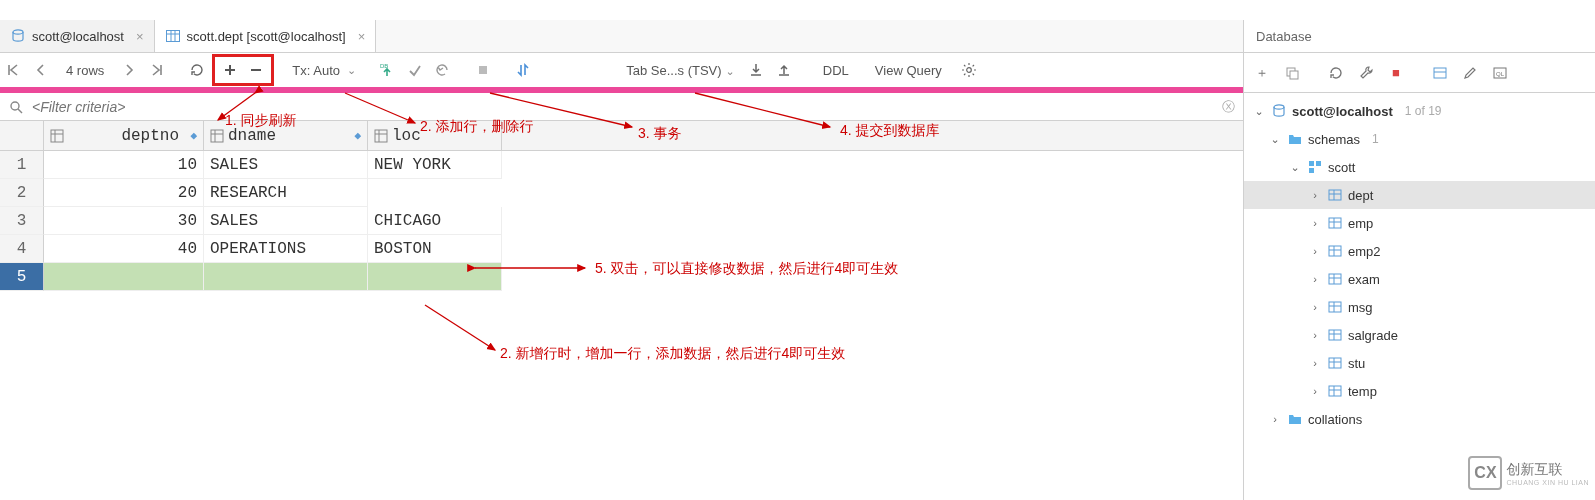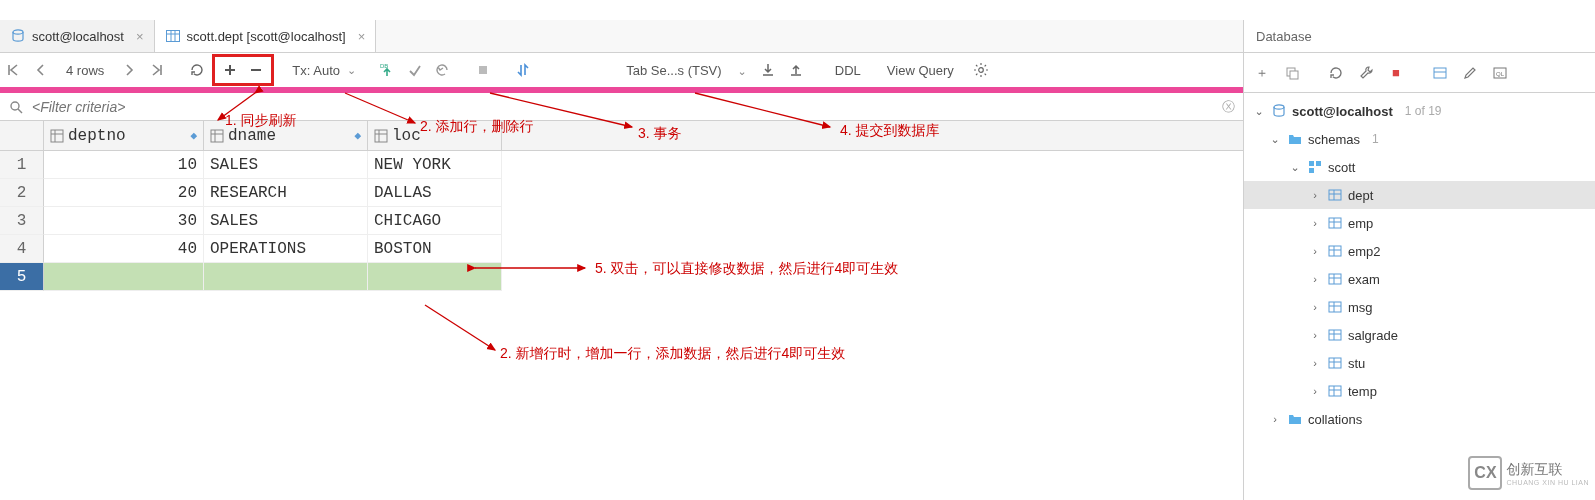--- a/index.html
+++ b/index.html
@@ -15,32 +15,32 @@
 .tab-close { color: #999; margin-left: 6px; cursor: pointer; }
 
 
 .toolbar { display: flex; align-items: center; height: 40px; border-bottom: 6px solid #ec4899; padding: 0 0; gap: 2px; }
 .tb-btn { width: 26px; height: 26px; display: flex; align-items: center; justify-content: center; color: #666; cursor: pointer; }
 .tb-sep { width: 10px; }
 .rows-label { padding: 0 10px; color: #555; }
 .tx-label { padding: 0 4px; color: #555; display: flex; align-items: center; gap: 7px; }
 .highlight-box { border: 3px solid #e02020; height: 32px; display: flex; align-items: center; padding: 0 2px; }
 .ddl-btn, .viewq-btn { padding: 0 12px; height: 26px; display: flex; align-items: center; color: #555; cursor: pointer; }
-.tabsep-label { color: #555; padding: 0 6px; display: flex; align-items: flex-end; gap: 16px;}
+.tabsep-label { color: #555; padding: 0 6px; display: flex; align-items: flex-end; gap: 4px;}
 
 
 .filter-row { display: flex; align-items: center; height: 28px; border-bottom: 1px solid #d0d0d0; padding: 0 8px; gap: 8px; }
 .filter-input { flex: 1; border: none; outline: none; font-style: italic; color: #999; font-size: 14px; }
 
 
 .data-table { font-family: "Consolas", "Courier New", monospace; font-size: 16px; }
 .table-header-row { display: flex; background: #f4f4f4; border-bottom: 1px solid #d0d0d0; height: 30px; }
 .th-rownum { width: 44px; border-right: 1px solid #d0d0d0; }
 .th-col { display: flex; align-items: center; padding: 0 6px; border-right: 1px solid #d0d0d0; gap: 4px; position: relative; }
-.th-col.c0 { width: 160px; justify-content: flex-start; padding-right: 24px;}
+.th-col.c0 { width: 160px; justify-content: space-between; padding-right: 24px;}
 .th-col.c1 { width: 164px; }
 .th-col.c2 { width: 134px; }
 .sort-ind { position: absolute; right: 6px; color: #5b9bd5; font-size: 11px; }
 .data-row { display: flex; height: 28px; align-items: stretch; }
 .td-rownum { width: 44px; text-align: center; background: #f4f4f4; border-right: 1px solid #d0d0d0; border-bottom: 1px solid #eee; display: flex; align-items: center; justify-content: center; color: #666; }
 .td-cell { border-right: 1px solid #eee; border-bottom: 1px solid #eee; display: flex; align-items: center; padding: 0 6px; }
 .td-cell.c0 { width: 160px; justify-content: flex-end; }
 .td-cell.c1 { width: 164px; }
 .td-cell.c2 { width: 134px; }
 .row-new .td-rownum { background: #3b6ea5; color: #fff; }
@@ -249,21 +249,20 @@
           <div class="data-row">
             <div class="td-rownum">1</div>
             <div class="td-cell c0">10</div>
             <div class="td-cell c1">SALES</div>
             <div class="td-cell c2">NEW YORK</div>
           </div>
           <div class="data-row">
             <div class="td-rownum">2</div>
             <div class="td-cell c0">20</div>
             <div class="td-cell c1">RESEARCH</div>
-            <div class="td-cell c2">DALLAS</div>
           </div>
           <div class="data-row">
             <div class="td-rownum">3</div>
             <div class="td-cell c0">30</div>
             <div class="td-cell c1">SALES</div>
             <div class="td-cell c2">CHICAGO</div>
           </div>
           <div class="data-row">
             <div class="td-rownum">4</div>
             <div class="td-cell c0">40</div>

